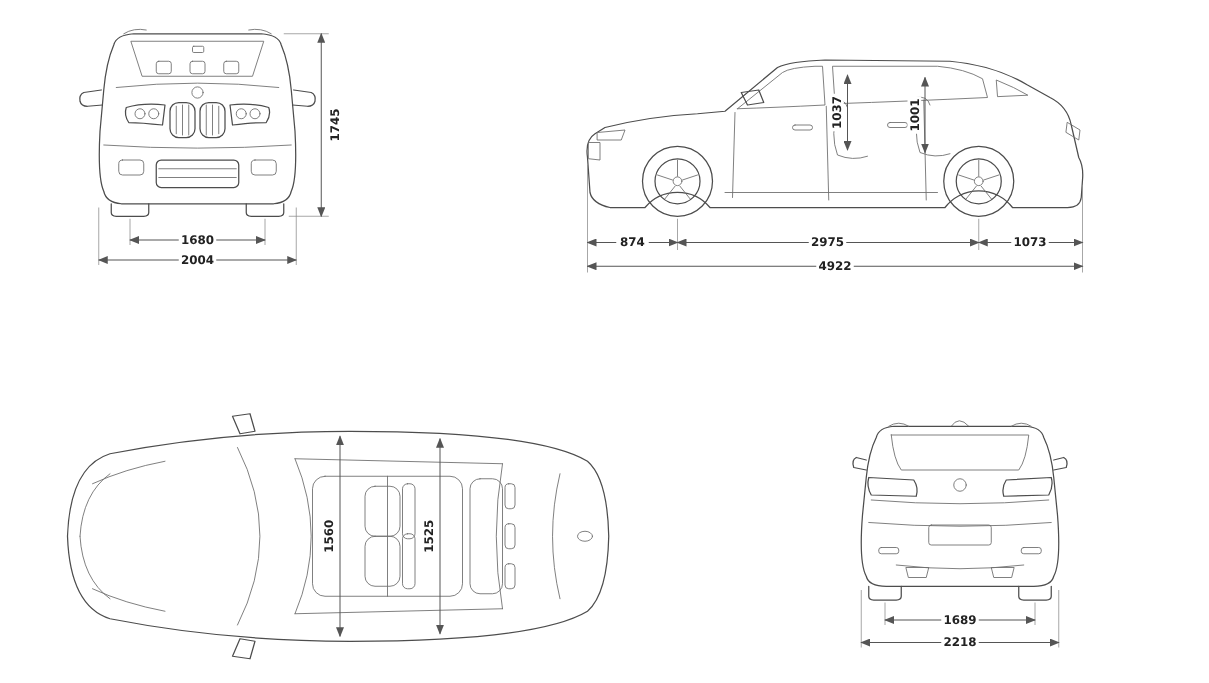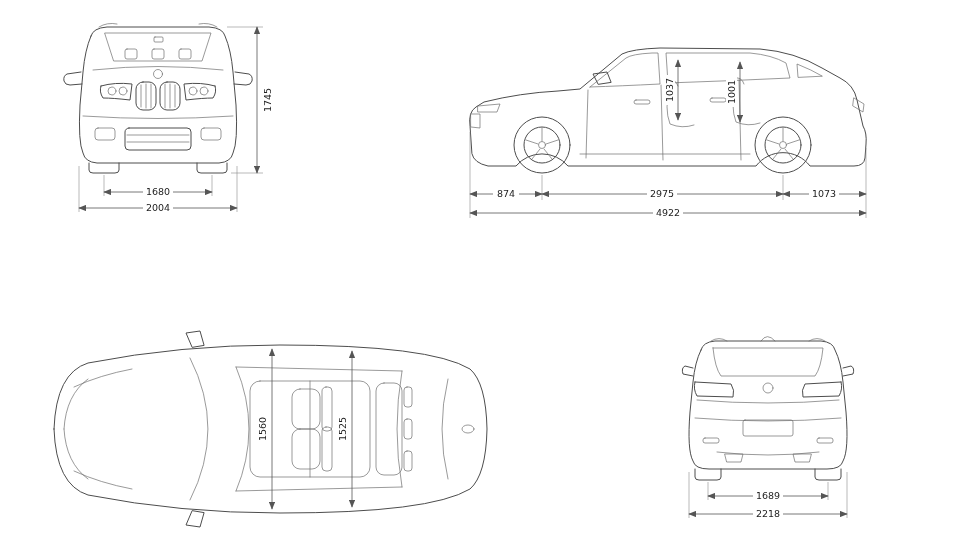--- a/index.html
+++ b/index.html
@@ -1,17 +1,17 @@
 <!DOCTYPE html>
 <html><head>
 <meta charset="utf-8">
 <style>
   html,body{margin:0;padding:0;background:#fff;}
   #canvas{position:relative;width:967px;height:546px;background:#fff;overflow:hidden;
-          font-family:"DejaVu Sans","Liberation Sans",sans-serif;}
+          font-family:"DejaVu Sans","Liberation Sans",sans-serif;font-weight:bold;}
   .view{position:absolute;}
   .car{fill:none;stroke:#4d4d4d;stroke-width:1;stroke-linejoin:round;stroke-linecap:round;}
   .car-thin{fill:none;stroke:#6e6e6e;stroke-width:0.7;stroke-linejoin:round;stroke-linecap:round;}
   .dim{stroke:#555;stroke-width:0.8;fill:none;}
   .ext{stroke:#8a8a8a;stroke-width:0.6;fill:none;}
   .dim-label{font-size:9.5px;fill:#222;text-anchor:middle;}
   .lblbg{fill:#fff;}
 </style>
 </head>
 <body>

